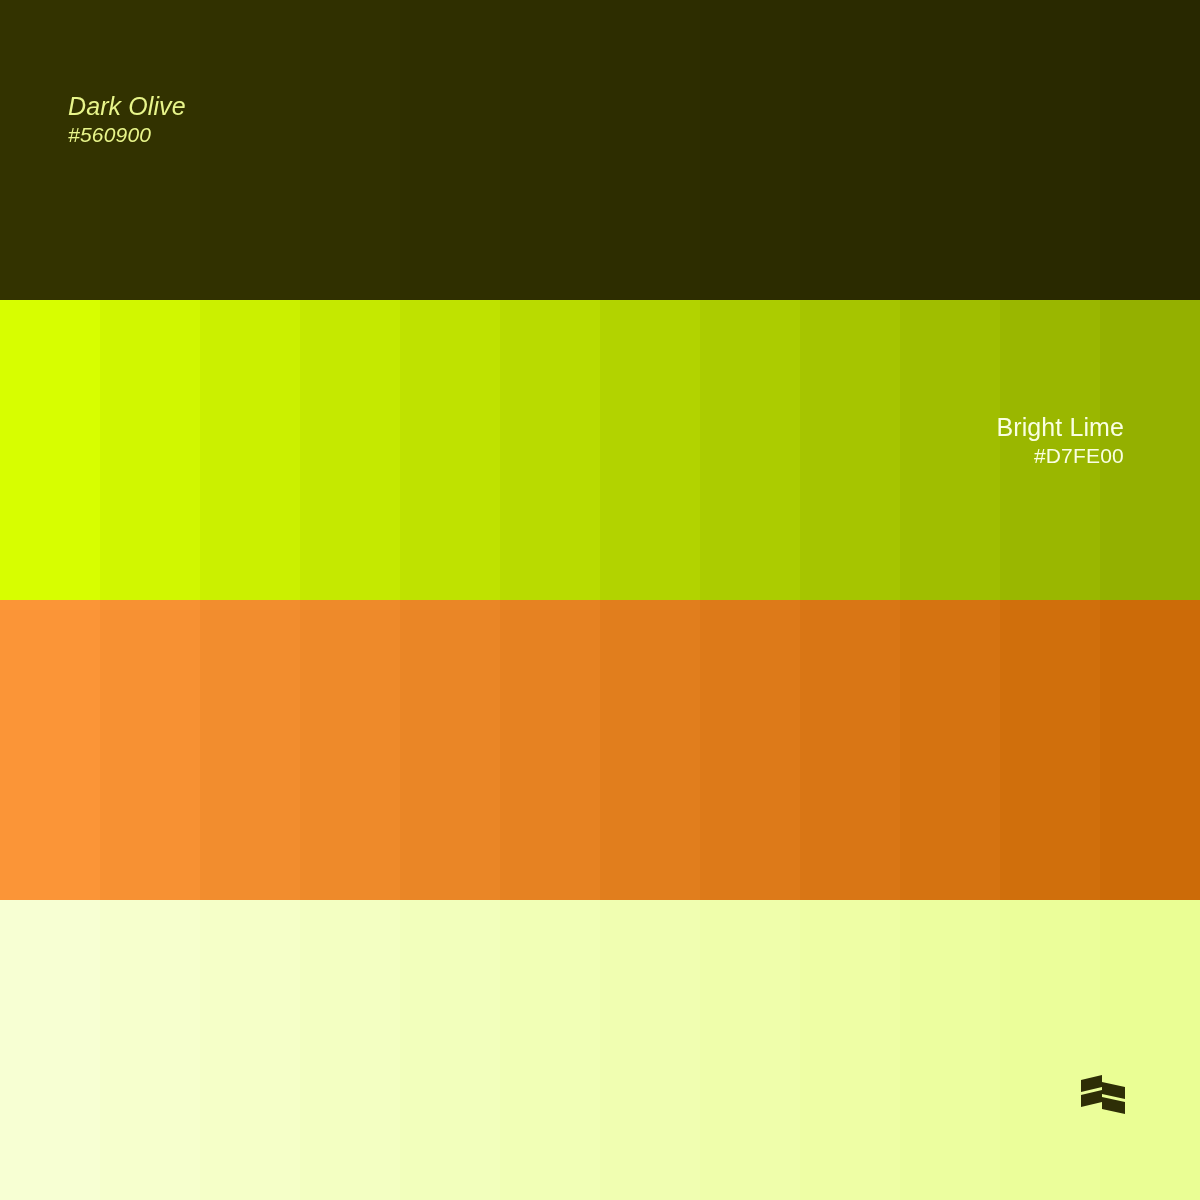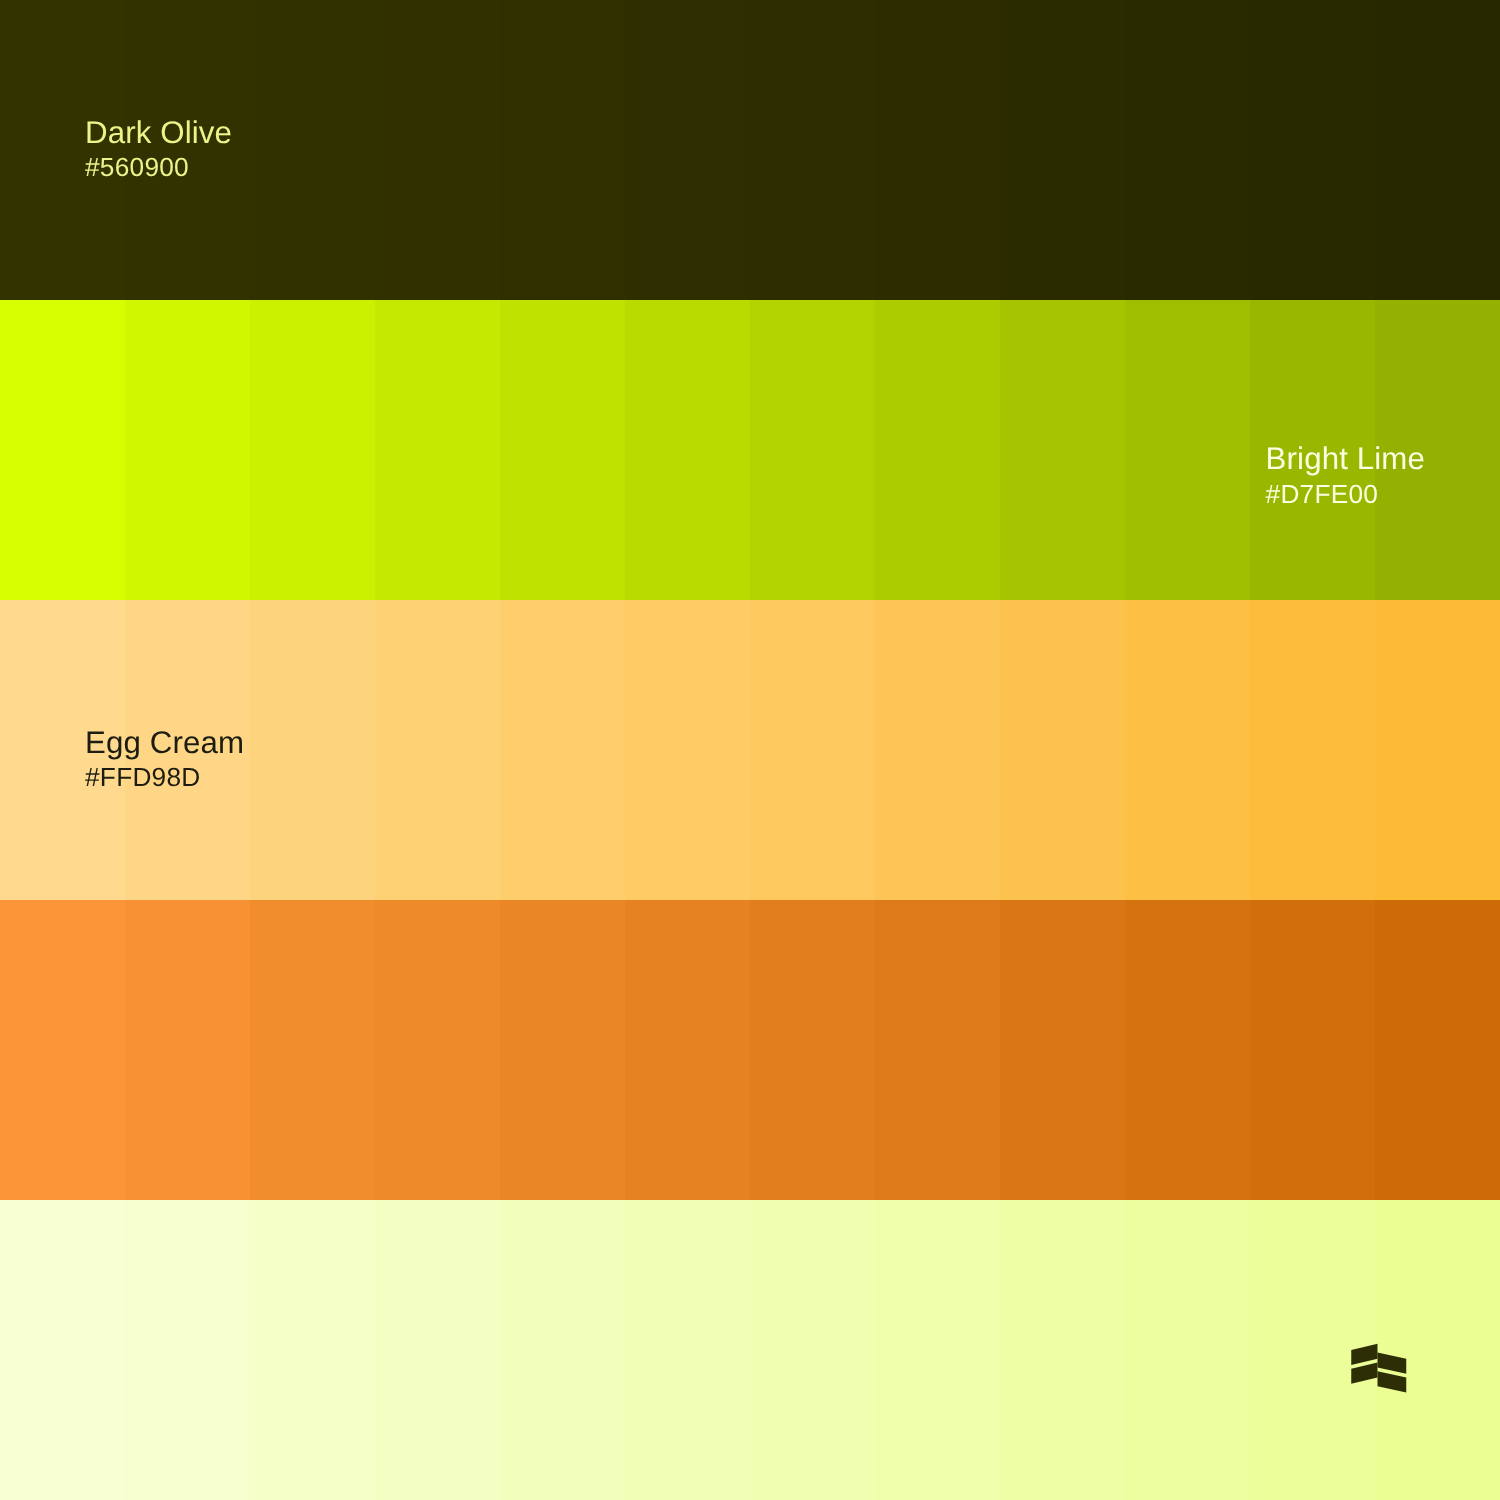--- a/index.html
+++ b/index.html
@@ -38,22 +38,22 @@
 
   
   .label {
     position:absolute;
     z-index:3;
     line-height:1.18;
     white-space:nowrap;
     pointer-events:none;
   }
 
-  .label.left  { left:68px;  text-align:left;  }
-  .label.right { right:60px; }
+  .label.left  { left:68px;  text-align:left;font-style:italic;  }
+  .label.right { right:76px; text-align:right; }
 
   .label .name {
     display:block;
     font-size:25px;
     font-weight:400;
     letter-spacing:0.1px;
   }
 
   .label .hex {
     display:block;
@@ -121,40 +121,20 @@
         <div class="step" style="background: rgb(160, 190, 0);"></div>
         <div class="step" style="background: rgb(154, 183, 0);"></div>
         <div class="step" style="background: rgb(148, 176, 0);"></div>
       </div>
     <div class="label right" style="color: rgb(250, 255, 226);">
       <span class="name">Bright Lime</span>
       <span class="hex">#D7FE00</span>
     </div>
   </section>
 
-  <section class="band band-3">
-    <div class="steps" style="display:flex;flex:1;height:100%;">
-        <div class="step" style="background: rgb(255, 217, 141);"></div>
-        <div class="step" style="background: rgb(255, 214, 133);"></div>
-        <div class="step" style="background: rgb(254, 211, 125);"></div>
-        <div class="step" style="background: rgb(254, 209, 117);"></div>
-        <div class="step" style="background: rgb(254, 206, 109);"></div>
-        <div class="step" style="background: rgb(254, 203, 101);"></div>
-        <div class="step" style="background: rgb(253, 200, 93);"></div>
-        <div class="step" style="background: rgb(253, 197, 85);"></div>
-        <div class="step" style="background: rgb(253, 194, 77);"></div>
-        <div class="step" style="background: rgb(253, 192, 69);"></div>
-        <div class="step" style="background: rgb(252, 189, 61);"></div>
-        <div class="step" style="background: rgb(252, 186, 53);"></div>
-      </div>
-    <div class="label left" style="color: rgb(28, 28, 16);">
-      <span class="name">Egg Cream</span>
-      <span class="hex">#FFD98D</span>
-    </div>
-  </section>
 
   <section class="band band-4">
     <div class="steps" style="display:flex;flex:1;height:100%;">
         <div class="step" style="background: rgb(251, 149, 55);"></div>
         <div class="step" style="background: rgb(247, 145, 51);"></div>
         <div class="step" style="background: rgb(242, 141, 46);"></div>
         <div class="step" style="background: rgb(238, 138, 42);"></div>
         <div class="step" style="background: rgb(234, 134, 38);"></div>
         <div class="step" style="background: rgb(230, 130, 34);"></div>
         <div class="step" style="background: rgb(225, 126, 29);"></div>

